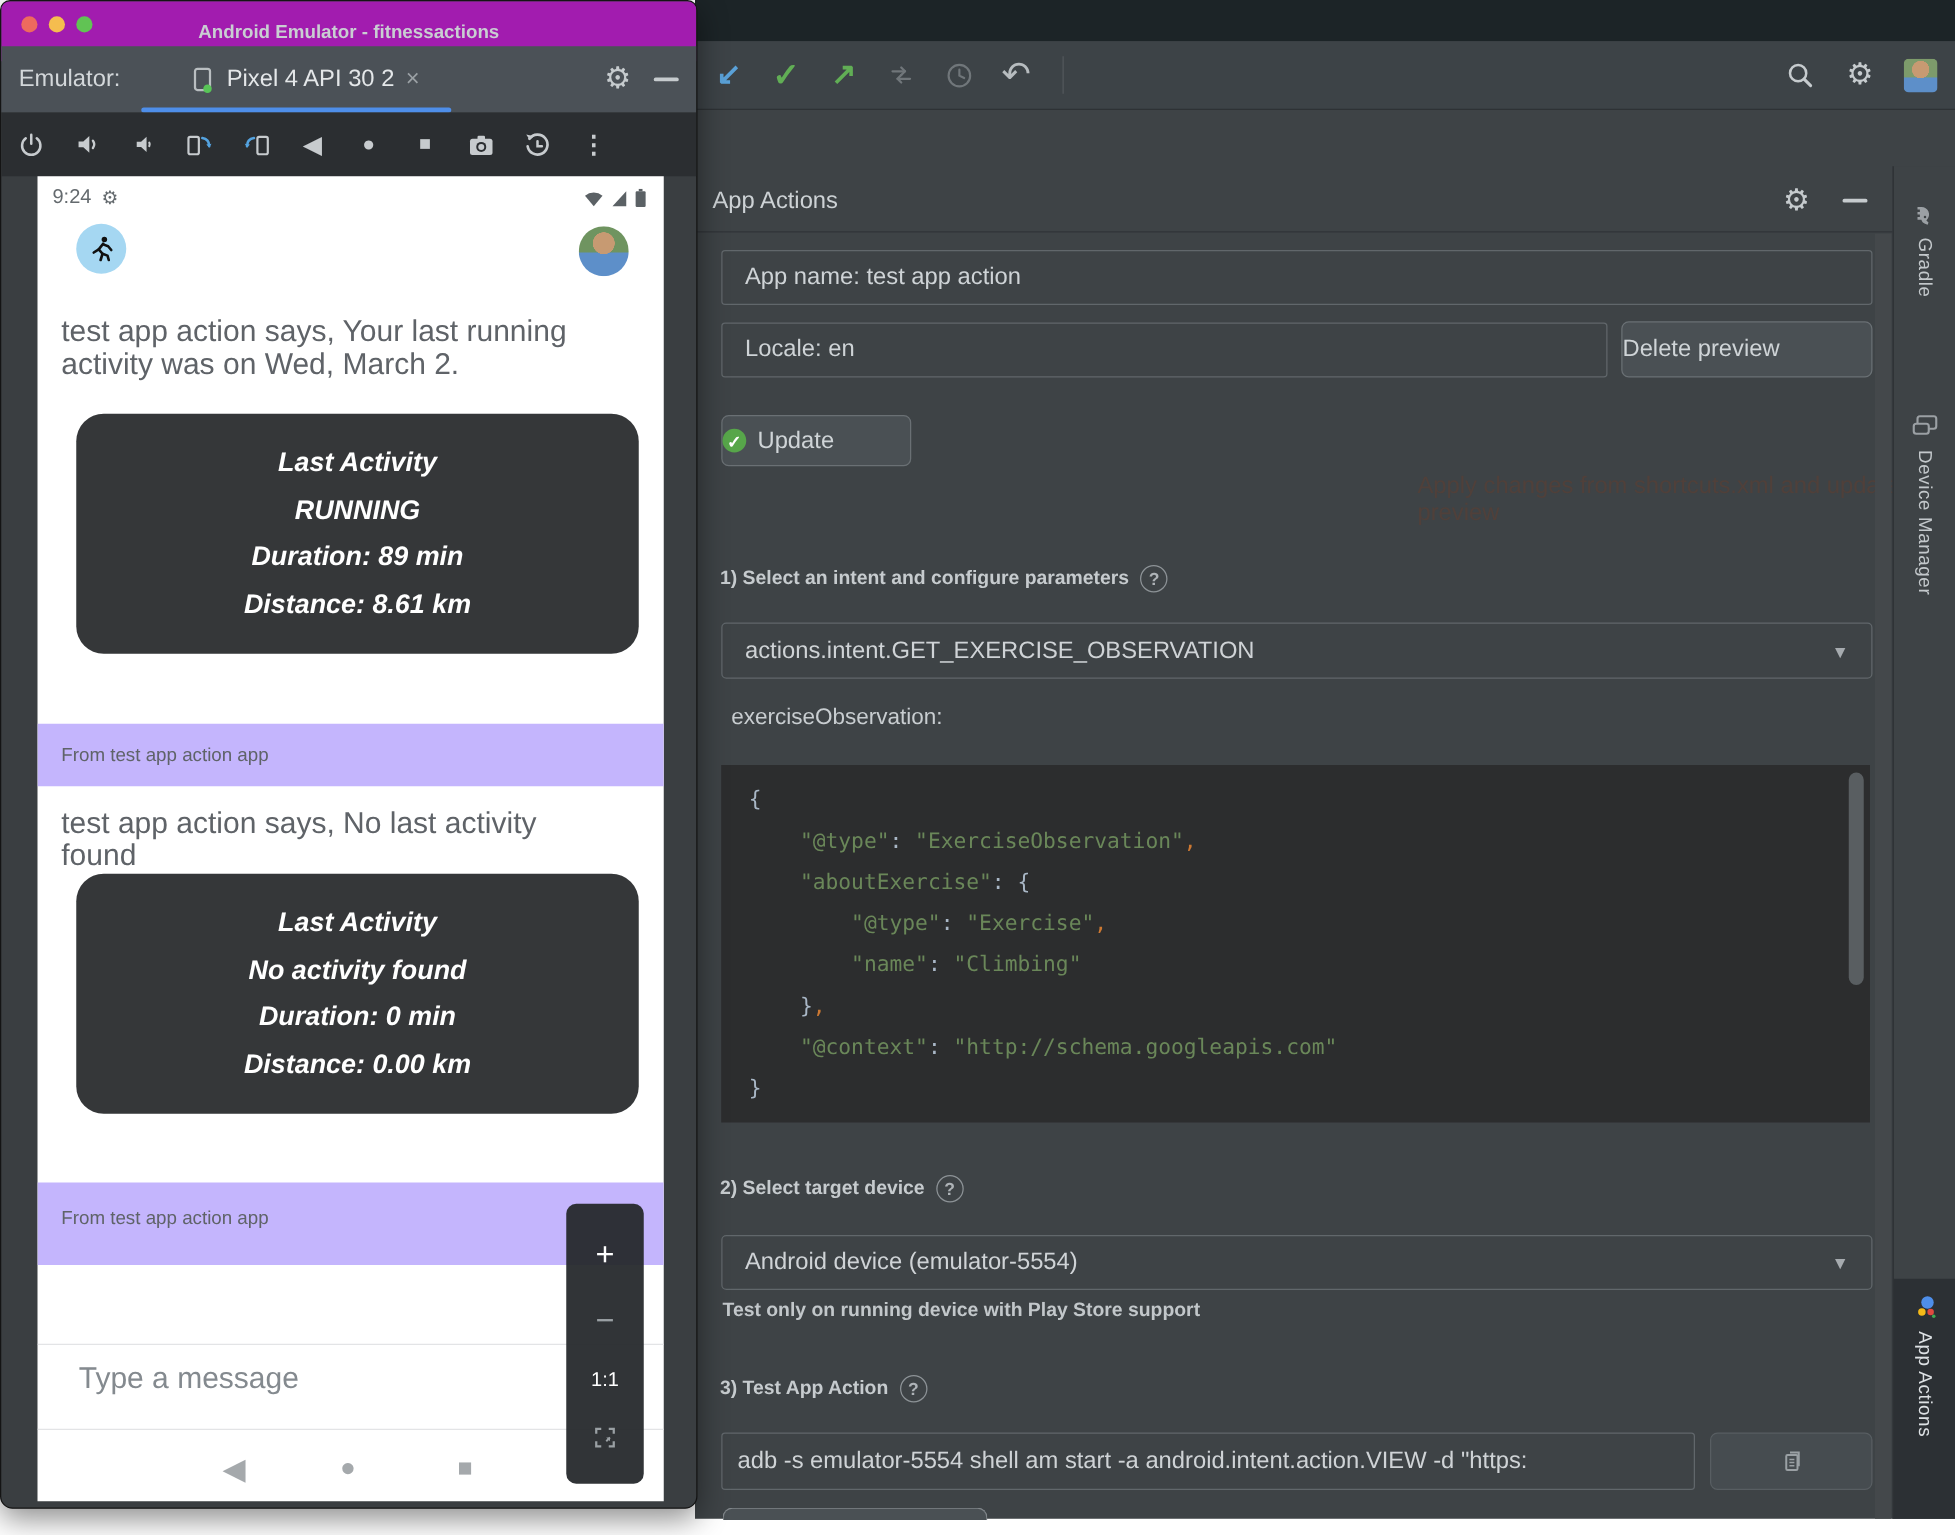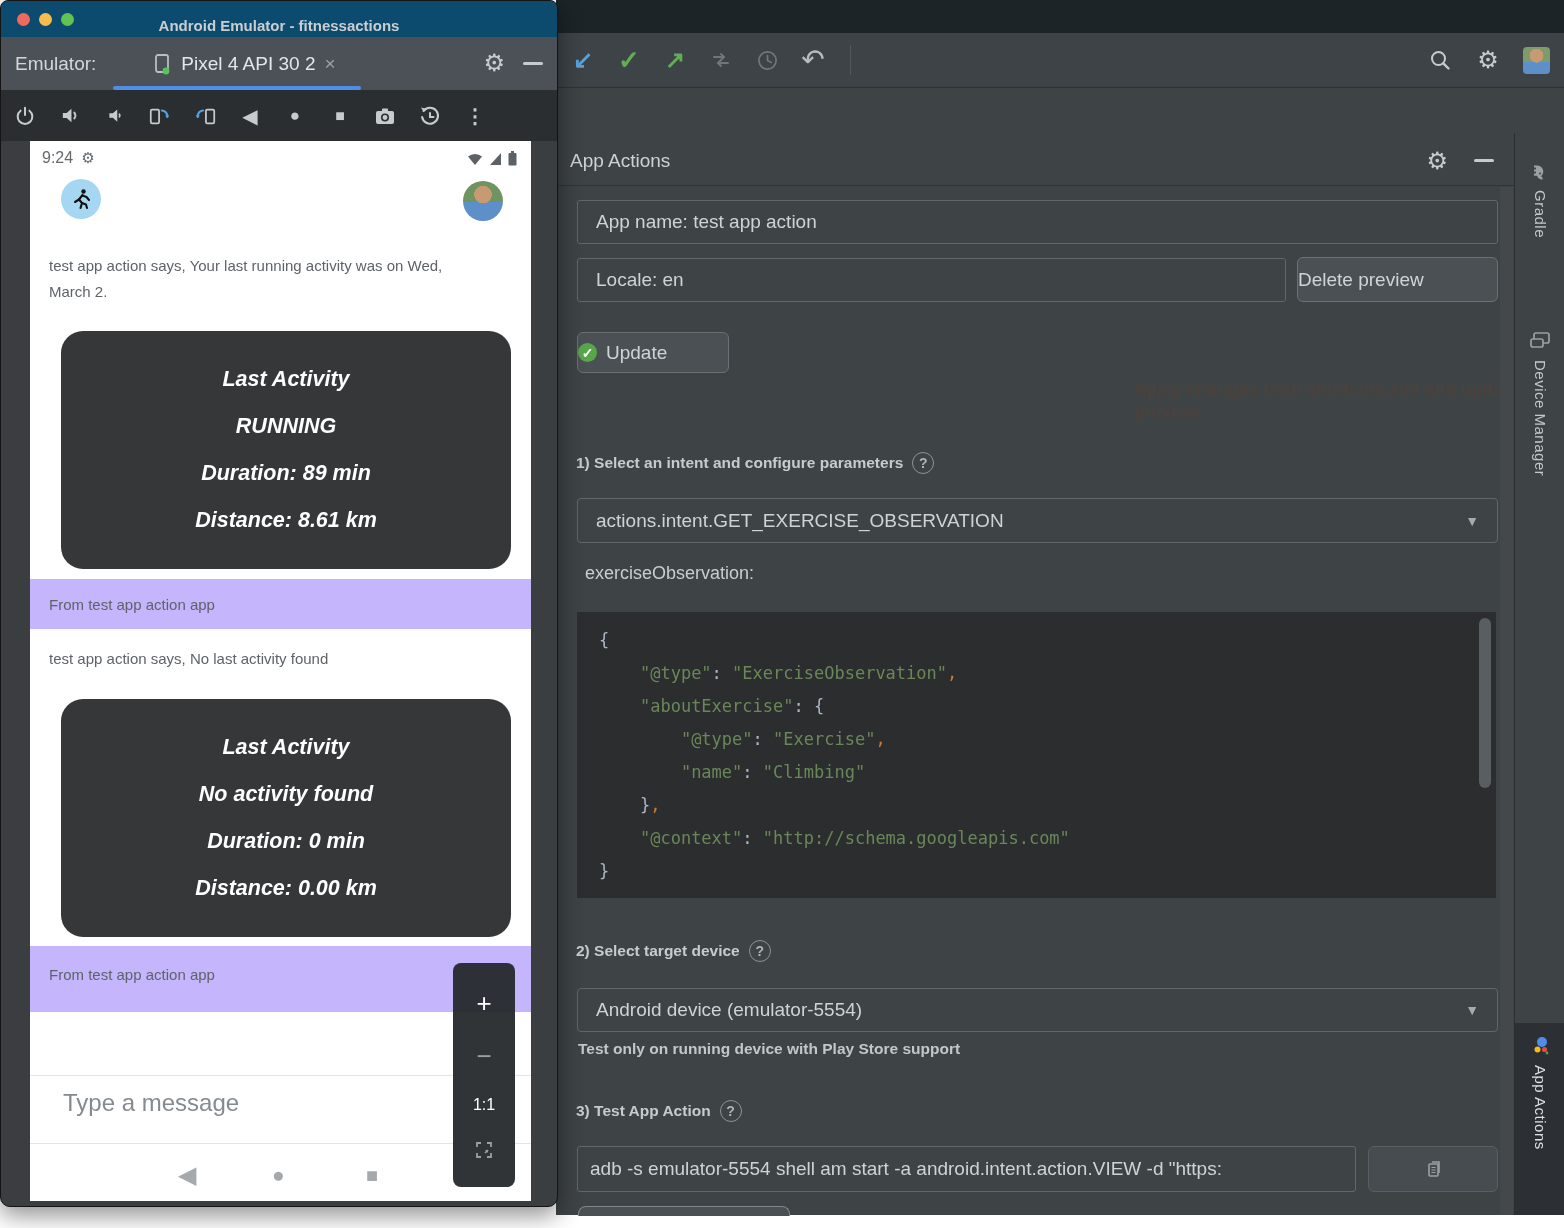--- a/index.html
+++ b/index.html
@@ -77,21 +77,21 @@
           gap:8px; padding-top:10px; cursor:default; }
   .vtab .vlabel { writing-mode:vertical-rl; font-size:15px; color:#c3c8cb; letter-spacing:0.5px; }
   .vtab svg { transform:rotate(90deg); }
   .vtab.active { background:#2c3034; }
   .vtab.active .vlabel { color:#dde1e4; }
 
   
   #emu { position:absolute; left:0; top:0; width:558px; height:1207px; background:#3a3e41;
          border:1px solid #141414; border-radius:8px 8px 10px 10px; overflow:hidden; z-index:5;
          box-shadow:0 8px 24px rgba(0,0,0,0.45); }
-  .mac-titlebar { position:absolute; left:0; top:0; width:100%; height:48px; background:#0c4a6e;
+  .mac-titlebar { position:absolute; left:0; top:0; width:100%; height:48px; background:#a21caf;
                   display:flex; align-items:center; justify-content:center; }
   .lights { position:absolute; left:16px; top:0; height:36px; display:flex; align-items:center; gap:9px; }
   .light { width:13px; height:13px; border-radius:50%; }
   .mac-title { font-size:15px; font-weight:bold; color:#c9ced2; }
 
   .emu-tabbar { position:absolute; left:0; top:36px; width:100%; height:53px; background:#4b5157;
                 display:flex; align-items:center; }
   .emu-label { margin-left:14px; font-size:19px; color:#d3d7da; }
   .emu-tab { position:absolute; left:118px; top:0; height:53px; width:250px; display:flex;
              align-items:center; justify-content:center; gap:9px; cursor:default; }
@@ -109,22 +109,22 @@
   
   .phone { position:absolute; left:29px; top:140px; width:501px; height:1060px; background:#fff; overflow:hidden; }
   .statusbar-time { position:absolute; left:12px; top:8px; font-size:16px; color:#646a6e;
                     display:flex; align-items:flex-start; gap:8px; }
   .statusbar-icons { position:absolute; right:14px; top:10px; display:flex; align-items:center; gap:5px; }
   .avatar-app { position:absolute; left:31px; top:38px; width:40px; height:40px; border-radius:50%;
                 background:#a5d7f2; display:flex; align-items:center; justify-content:center; }
   .avatar-user { position:absolute; right:28px; top:40px; width:40px; height:40px; border-radius:50%;
     background: radial-gradient(circle at 50% 34%, #c79a72 0 26%, transparent 27%),
                 linear-gradient(180deg,#6f9460 0 52%, #5d8fc9 53% 100%); }
-  .chat-msg { position:absolute; left:19px; width:430px; font-size:15px; line-height:26px; color:#5f6368; }
-  .fit-card { position:absolute; left:31px; width:450px; height:238px; background:#353739; border-radius:22px;
+  .chat-msg { position:absolute; left:19px; width:430px; font-size:24px; line-height:26px; color:#5f6368; }
+  .fit-card { position:absolute; left:31px; width:450px; height:192px; background:#353739; border-radius:22px;
               display:flex; flex-direction:column; justify-content:space-evenly; padding:14px 0; }
   .fit-line { text-align:center; color:#ffffff; font-size:21.5px; font-weight:bold; font-style:italic; }
   .caption-band { position:absolute; left:0; width:100%; background:#c4b5fd; display:flex; align-items:center; }
   .caption-text { margin-left:19px; font-size:15px; color:#5f6368; }
   .ph-divider { position:absolute; left:0; width:100%; height:1px; background:#e3e4e6; }
   .type-message { position:absolute; left:33px; top:948px; font-size:24px; color:#848a8f; }
   .navbar { position:absolute; left:0; top:1008px; width:100%; height:52px; display:flex;
             align-items:center; }
   .nav-ic { position:absolute; color:#a5a9ac; cursor:default; }
 

